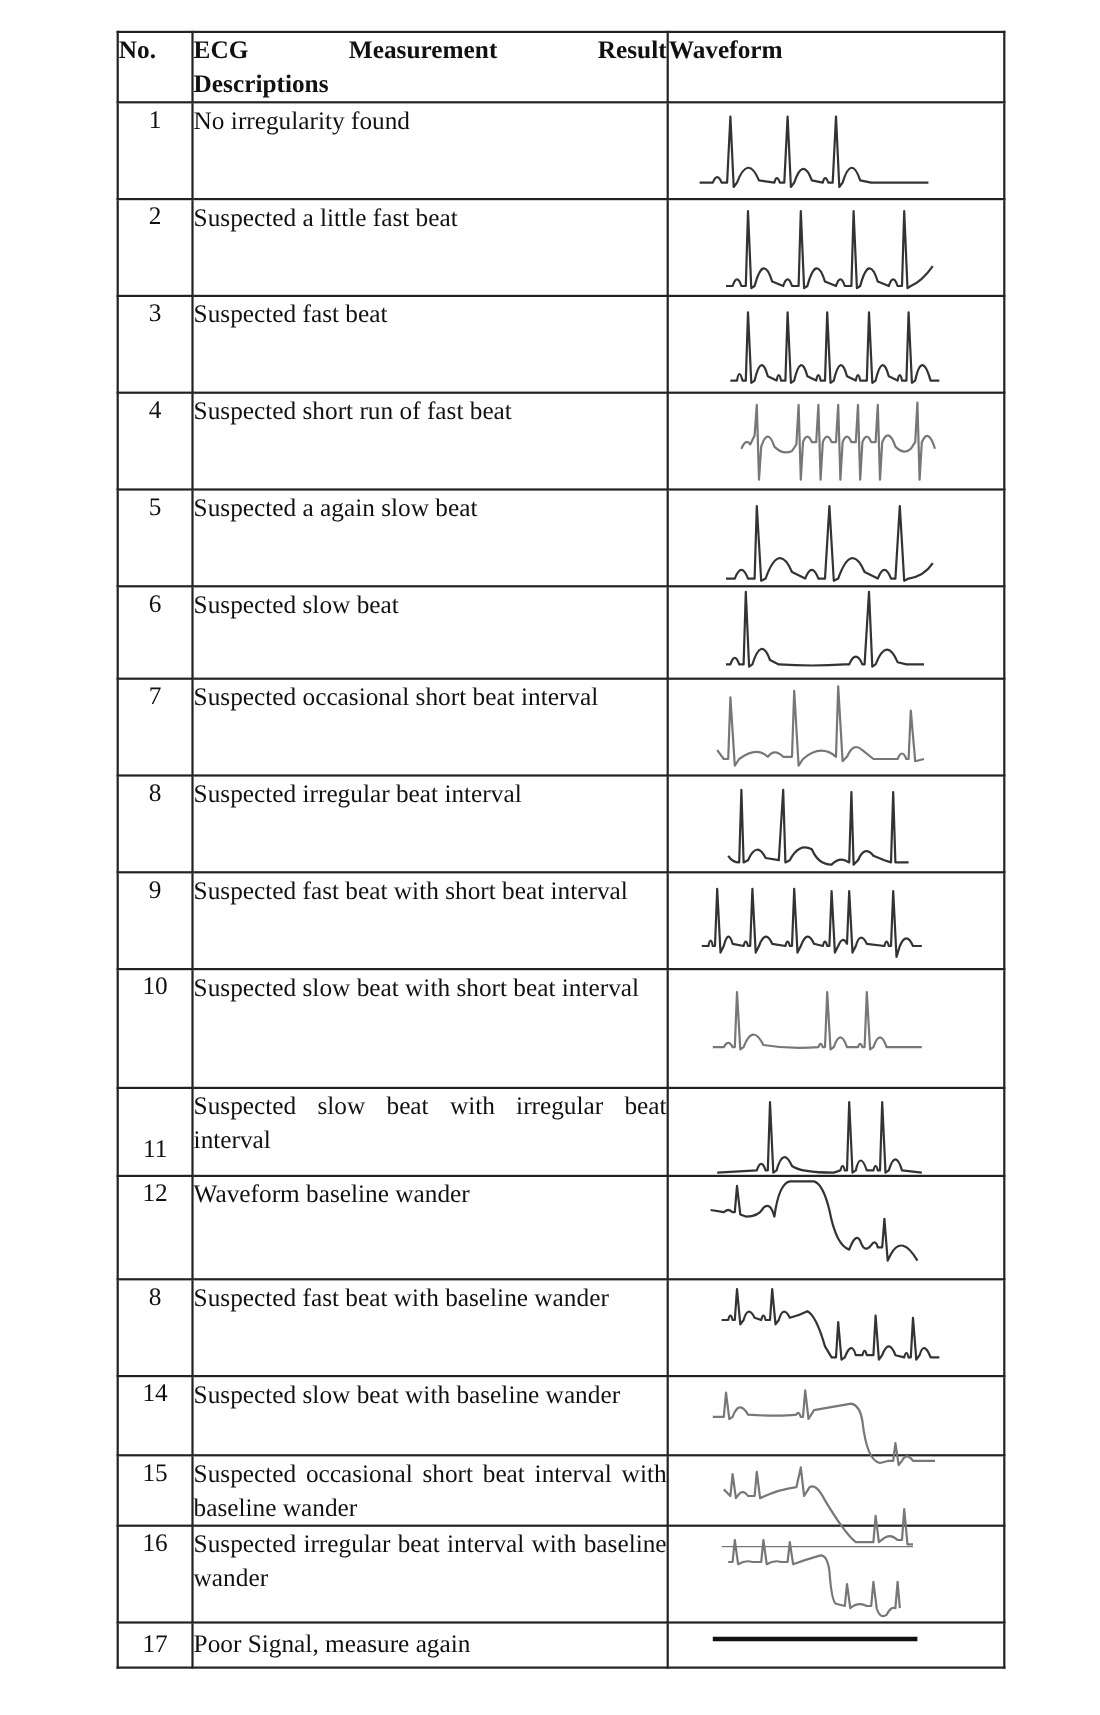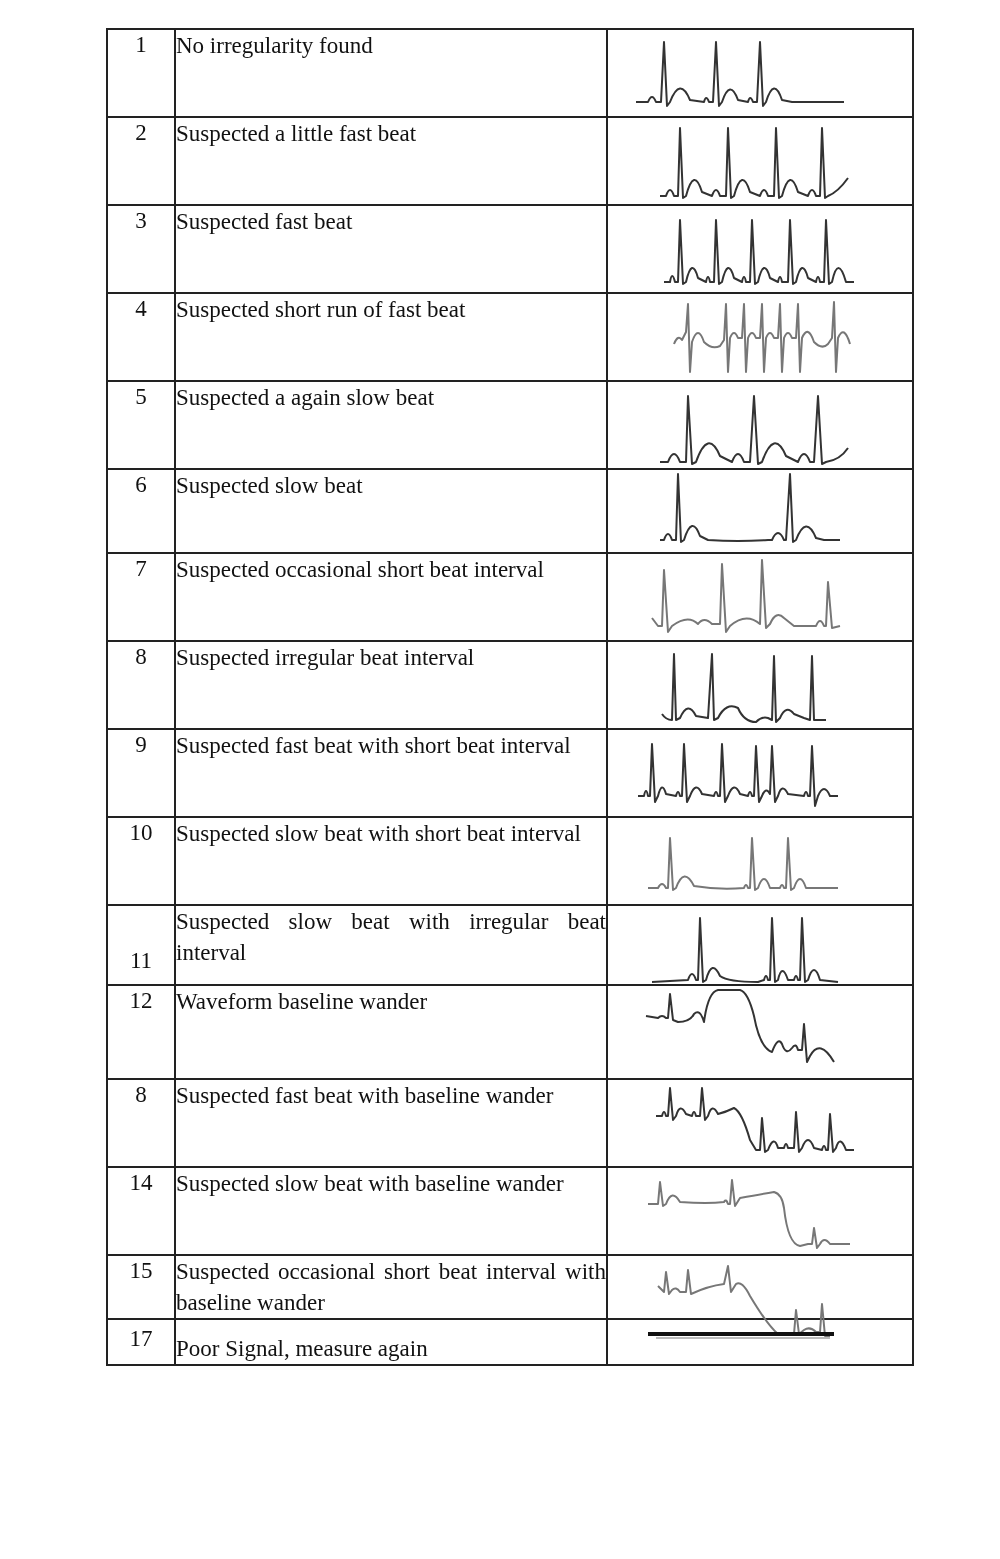--- a/index.html
+++ b/index.html
@@ -22,20 +22,28 @@
 </head>
 <body>
 
 <table class="ecg">
   <colgroup>
       <col class="c-no">
       <col class="c-desc">
       <col class="c-wave">
     </colgroup>
   <tbody>
+      <tr style="height:64px">
+    <th class="h-no">No.</th>
+    <th class="h-desc">
+      <span class="jline"><span>ECG</span> <span>Measurement</span> <span>Result</span></span>
+      <span>Descriptions</span>
+    </th>
+    <th class="h-wave">Waveform</th>
+  </tr>
 
   <tr style="height:88px">
     <td class="no">1</td>
     <td class="desc">No irregularity found</td>
     <td class="wave">
       <svg width="304" height="86">
             <path class="ln" d="M28,72 L40,72 Q44,62 48,72 L53,72 L56,12 L59,76 L62,72 Q72,46 82,70 L96,72 Q98,64 101,72 L105,72 L108,12 L111,76 L114,72 Q122,48 130,70 L140,72 Q142,64 145,72 L149,72 L152,12 L155,76 L158,72 Q166,46 174,70 L184,72 L236,72"></path>
           </svg>
     </td>
   </tr>
@@ -113,21 +121,21 @@
   <tr style="height:88px">
     <td class="no">9</td>
     <td class="desc">Suspected fast beat with short beat interval</td>
     <td class="wave">
       <svg width="304" height="86">
             <path class="ln" d="M30,66 L36,66 Q38,56 40,66 L42,66 L44,14 L47,72 L50,66 Q54,50 58,64 L68,66 Q70,58 72,66 L74,66 L76,14 L79,72 L82,66 Q88,50 94,64 L106,66 Q108,58 110,66 L112,66 L114,14 L117,72 L120,66 Q126,50 132,64 L140,66 Q142,58 144,66 L146,66 L148,16 L151,72 L154,66 Q158,56 162,64 L164,16 L167,72 L170,66 Q174,52 180,64 L196,66 Q198,58 200,66 L202,66 L204,16 L207,76 L210,66 Q216,52 222,66 L230,66"></path>
           </svg>
     </td>
   </tr>
 
-  <tr style="height:88px">
+  <tr style="height:108px">
     <td class="no">10</td>
     <td class="desc">Suspected slow beat with short beat interval</td>
     <td class="wave">
       <svg width="304" height="86">
             <path class="ln g" d="M40,70 L50,70 Q54,62 58,70 L60,70 L62,20 L65,72 L68,70 Q76,48 86,68 Q110,72 136,70 Q138,64 140,70 L142,70 L144,20 L147,72 L150,70 Q156,52 162,70 L172,70 Q174,64 176,70 L178,70 L180,20 L183,72 L186,70 Q192,52 198,70 L230,70"></path>
           </svg>
     </td>
   </tr>
 
   <tr style="height:80px">
@@ -153,45 +161,54 @@
   <tr style="height:88px">
     <td class="no">8</td>
     <td class="desc">Suspected fast beat with baseline wander</td>
     <td class="wave">
       <svg width="304" height="86">
             <path class="ln" d="M48,36 L54,36 Q56,28 58,36 L60,36 L62,8 L65,40 L68,36 Q72,22 78,34 L84,36 Q86,28 88,36 L92,36 L94,8 L97,40 L100,36 Q104,22 110,34 Q118,32 126,28 Q134,32 142,60 L148,70 L152,70 L154,38 L157,72 L160,70 Q166,54 170,68 L176,68 Q178,60 180,68 L186,68 L188,32 L191,72 L194,68 Q200,52 206,68 L214,70 Q216,62 218,70 L220,70 L222,34 L225,72 L228,68 Q232,54 238,70 L246,70"></path>
           </svg>
     </td>
   </tr>
 
-  <tr style="height:88px">
+  <tr style="height:72px">
     <td class="no">14</td>
     <td class="desc">Suspected slow beat with baseline wander</td>
     <td class="wave">
       <svg width="304" height="86">
             <path class="ln g" d="M40,36 L50,36 L52,14 L55,38 L58,36 Q64,20 72,34 Q100,36 116,34 Q118,30 120,36 L122,36 L124,12 L127,38 L132,30 Q154,26 166,24 Q174,26 176,40 Q180,76 192,78 L200,76 L204,76 L206,60 L209,80 L212,76 Q216,68 222,76 L242,76"></path>
           </svg>
     </td>
   </tr>
 
   <tr style="height:63px">
     <td class="no">15</td>
     <td class="desc">Suspected occasional short beat interval with baseline wander</td>
     <td class="wave">
       <svg width="304" height="86">
             <path class="ln g" d="M50,30 L56,36 L58,16 L61,38 L64,34 Q68,30 72,36 L78,36 L80,14 L83,38 Q100,30 116,28 L120,10 L123,36 L128,28 Q134,24 142,40 Q160,70 170,78 L178,78 L186,78 L188,54 L191,78 L196,74 Q202,70 208,76 L212,76 L214,48 L217,80 L222,80"></path>
             <path class="ln g" style="stroke-width:1" d="M48,82 L222,82"></path>
           </svg>
     </td>
   </tr>
 
+  <tr style="height:88px">
+    <td class="no">16</td>
+    <td class="desc">Suspected irregular beat interval with baseline wander</td>
+    <td class="wave">
+      <svg width="304" height="86">
+            <path class="ln g" d="M54,32 L58,32 L60,12 L63,34 Q70,30 76,32 L84,32 L86,12 L89,34 Q96,30 102,32 L108,32 L110,14 L113,34 Q124,30 138,26 Q144,26 146,40 Q148,68 152,70 L160,72 L162,52 L165,74 Q172,68 180,72 L184,72 L186,50 L189,74 Q192,84 198,80 Q202,72 206,74 L208,50 L210,74"></path>
+          </svg>
+    </td>
+  </tr>
 
   <tr style="height:41px">
     <td class="no" style="padding-top:4px">17</td>
-    <td class="desc" style="padding-top:13px">Poor Signal, measure again</td>
+    <td class="desc" style="padding-top:3px">Poor Signal, measure again</td>
     <td class="wave">
       <svg width="304" height="43">
             <line x1="40" y1="14" x2="226" y2="14" stroke="#111" stroke-width="4"></line>
           </svg>
     </td>
   </tr>
 </tbody>
   </table>
 
 </body></html>

